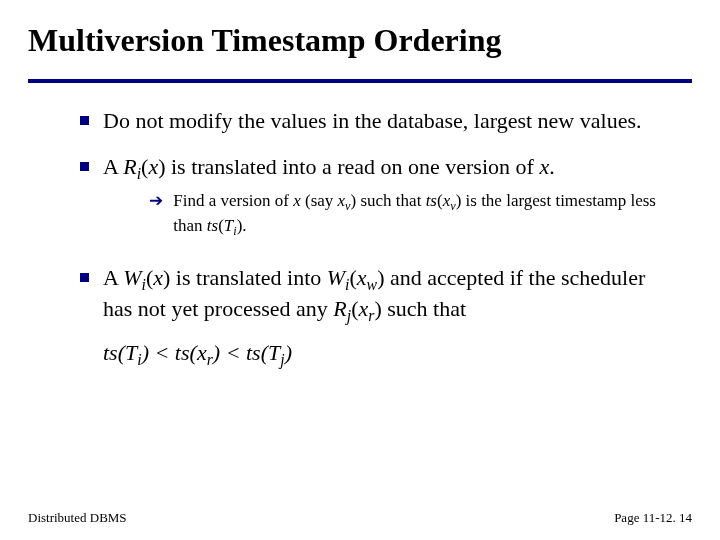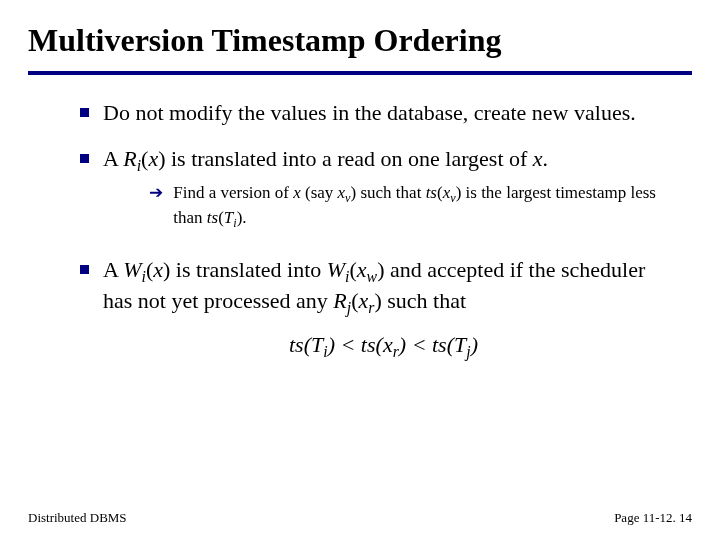--- a/index.html
+++ b/index.html
@@ -12,21 +12,21 @@
   }
   .slide {
     width: 720px;
     height: 540px;
     padding: 22px 28px 0 28px;
     position: relative;
   }
   .title {
     font-size: 32px;
     font-weight: bold;
-    margin-bottom: 12px;
+    margin-bottom: 20px;
   }
   .rule {
     border: none;
     border-top: 4px solid #000080;
     margin-bottom: 24px;
   }
   .bullets {
     padding-left: 52px;
     padding-right: 28px;
   }
@@ -58,21 +58,20 @@
   }
   .arrow {
     color: #000080;
     font-family: Arial, sans-serif;
     font-size: 17px;
     margin-right: 10px;
     flex-shrink: 0;
   }
   .b2-text { flex: 1; }
   .ineq {
-    text-align: center;
     font-size: 22px;
     font-style: italic;
     margin-top: 12px;
   }
   .sub { font-style: italic; font-size: 0.72em; vertical-align: sub; }
   .it { font-style: italic; }
   .footer {
     position: absolute;
     left: 0;
     bottom: 14px;
@@ -88,27 +87,27 @@
 
 <div class="slide">
 
   <div class="title">Multiversion Timestamp Ordering</div>
   <hr class="rule">
 
   <div class="bullets">
 
     <div class="b1">
       <span class="sq"></span>
-      <div class="b1-text">Do not modify the values in the database, create new values.</div>
+      <div class="b1-text">Do not modify the values in the database, largest new values.</div>
     </div>
 
     <div class="b1">
       <span class="sq"></span>
       <div class="b1-text">
-        <span>A </span><span class="it">R</span><span class="sub">i</span><span>(</span><span class="it">x</span><span>)</span><span> is translated into a read on one largest of </span><span class="it">x</span><span>.</span>
+        <span>A </span><span class="it">R</span><span class="sub">i</span><span>(</span><span class="it">x</span><span>)</span><span> is translated into a read on one version of </span><span class="it">x</span><span>.</span>
 
         <div class="b2">
           <span class="arrow">➔</span>
           <div class="b2-text">
             <span>Find a version of </span><span class="it">x</span><span> (say </span><span class="it">x</span><span class="sub">v</span><span>) such that </span><span class="it">ts</span><span>(</span><span class="it">x</span><span class="sub">v</span><span>)</span><span> is the largest timestamp less than </span><span class="it">ts</span><span>(</span><span class="it">T</span><span class="sub">i</span><span>)</span><span>.</span>
           </div>
         </div>
       </div>
     </div>
 

